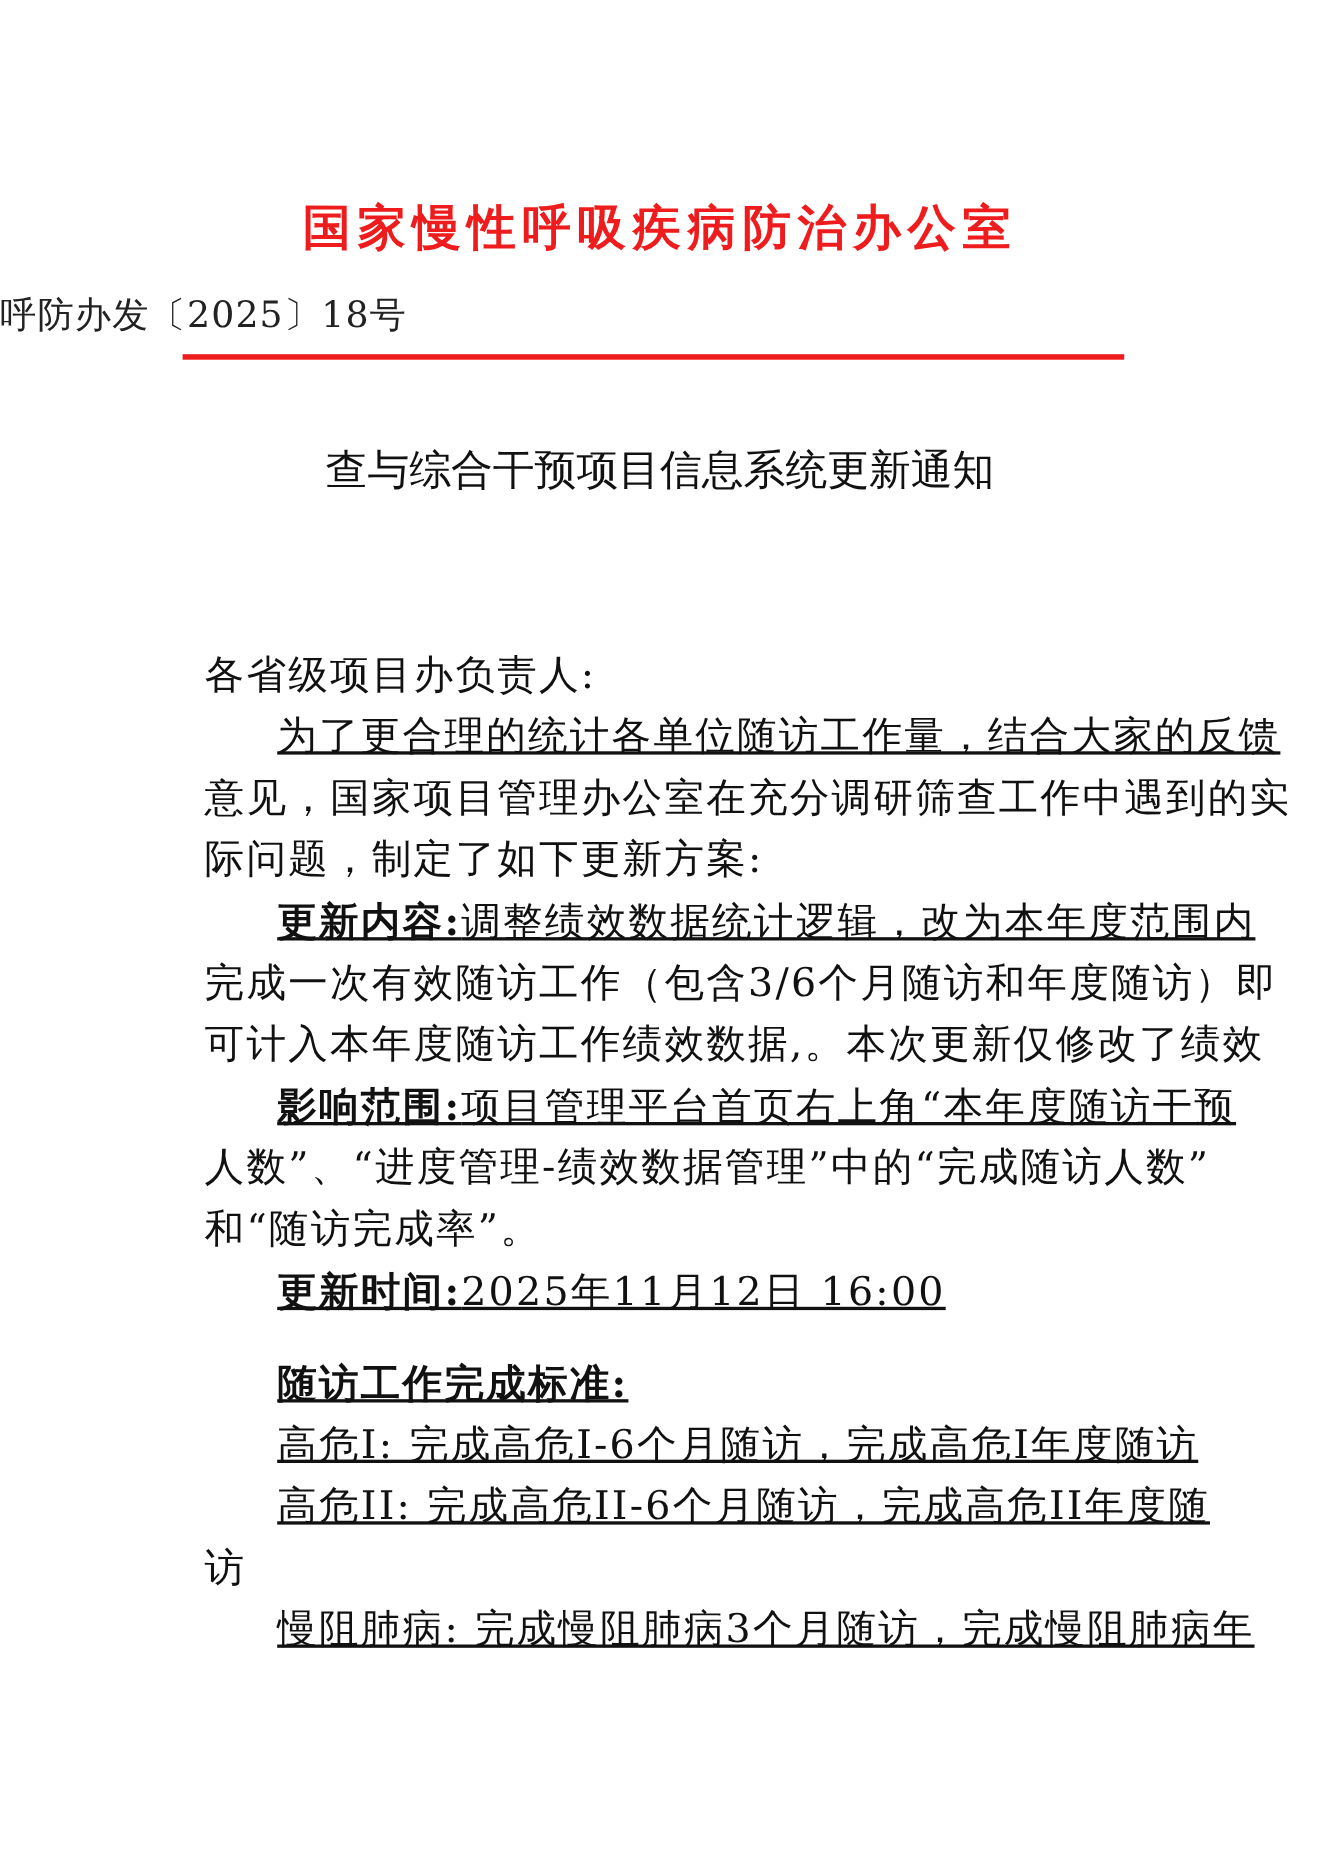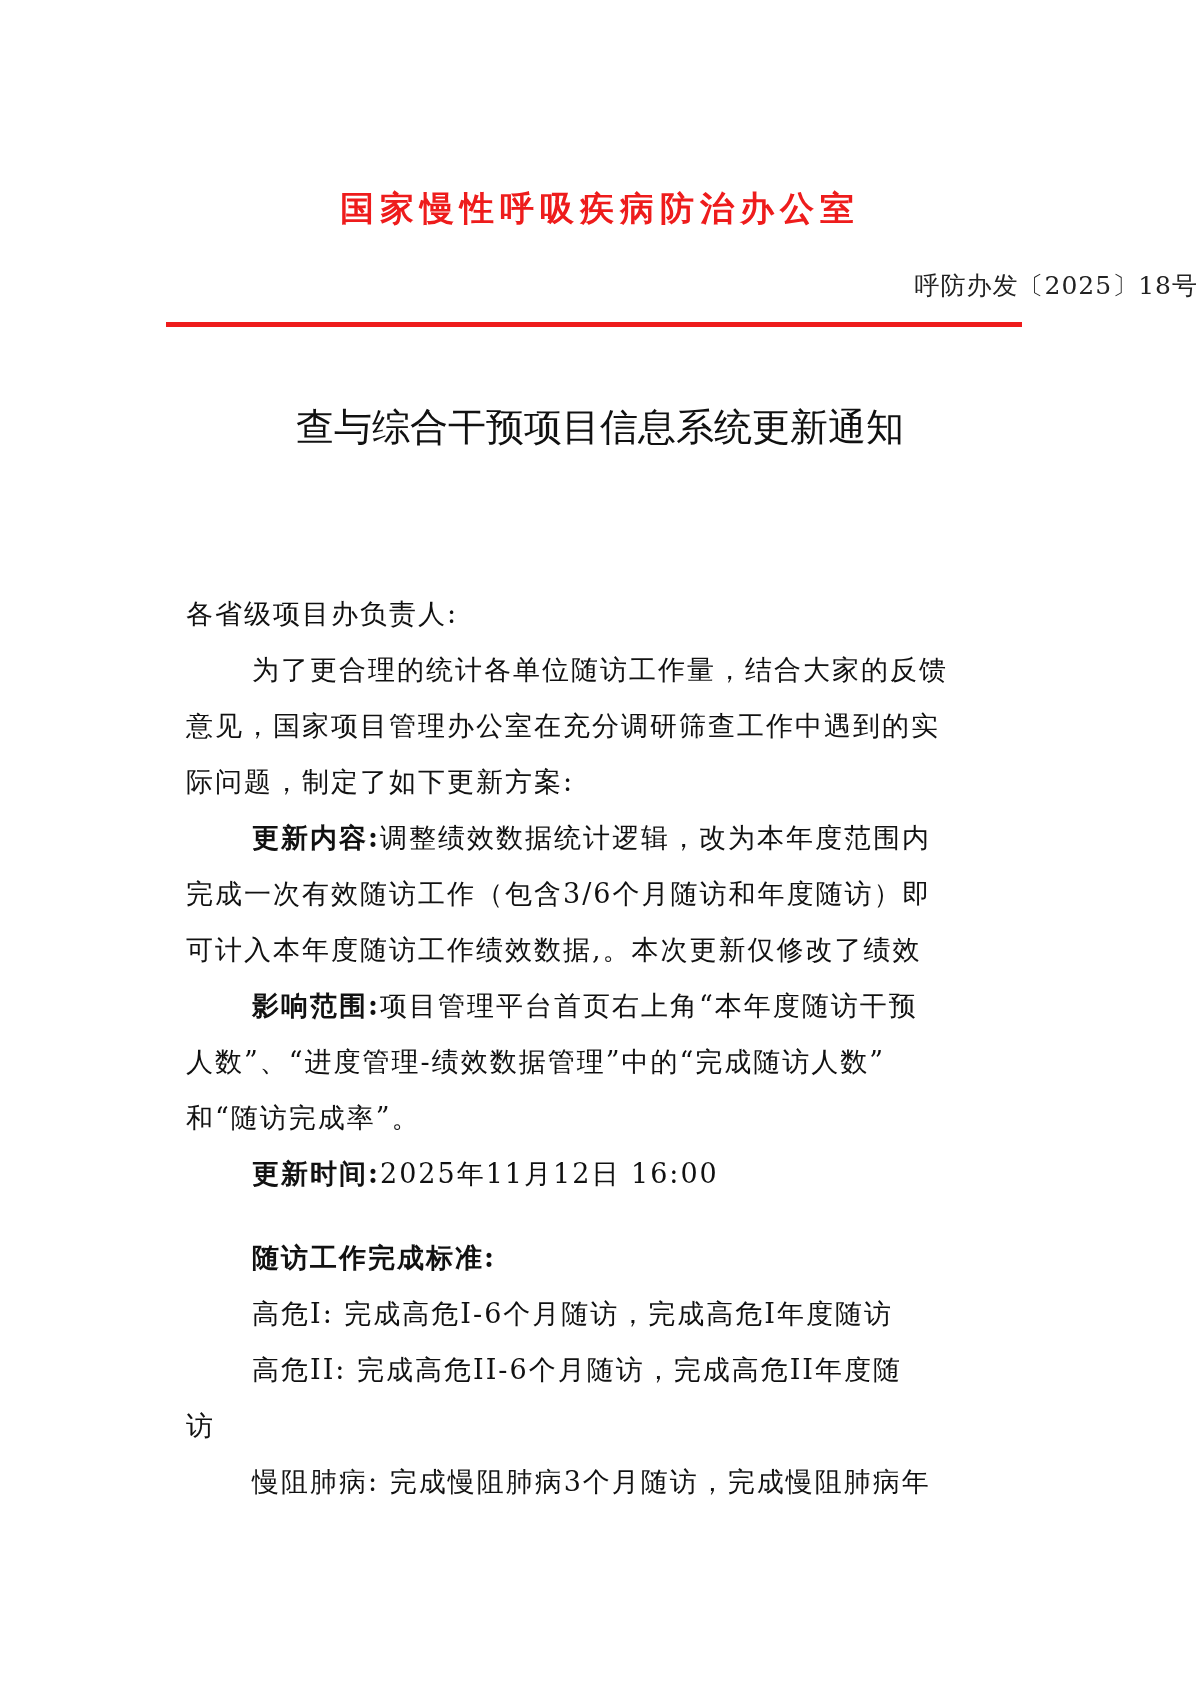--- a/index.html
+++ b/index.html
@@ -1,28 +1,28 @@
 <!DOCTYPE html>
 <html><head>
   <meta charset="utf-8">
   <style>
     html, body { margin: 0; padding: 0; background: #ffffff; }
     body { width: 1200px; height: 1698px; position: relative; overflow: hidden;
            font-family: "DejaVu Serif", "Liberation Serif", serif; color: #111; }
     .org-title { position: absolute; left: 0; width: 1200px; top: 178px; text-align: center;
                  font-family: "DejaVu Sans", "Liberation Sans", sans-serif; font-weight: bold;
-                 color: #ee1c1c; font-size: 34px; letter-spacing: 6px; line-height: 60px; }
-    .doc-number { position: absolute; left: 0; width: 1198px; top: 268px; text-align: right;
-                  font-size: 25px; line-height: 36px; letter-spacing: 1px; color: #222; }
+                 color: #ee1c1c; font-size: 44px; letter-spacing: 6px; line-height: 60px; }
+    .doc-number { position: absolute; left: 0; width: 1198px; top: 268px; text-align: left;
+                  font-size: 33px; line-height: 36px; letter-spacing: 1px; color: #222; }
     .red-rule { position: absolute; left: 166px; top: 322px; width: 856px; height: 5px; background: #ee1c1c; }
     .doc-title { position: absolute; left: 150px; width: 900px; top: 398px; text-align: center;
                  font-size: 38px; line-height: 58px; color: #111; }
-    .body { position: absolute; left: 186px; top: 586px; width: 840px; font-size: 27px; color: #111; }
+    .body { position: absolute; left: 186px; top: 586px; width: 840px; font-size: 36px; color: #111; }
     .line { height: 56px; line-height: 56px; white-space: nowrap; letter-spacing: 2px; }
-    .indent { padding-left: 66px; }
+    .indent { padding-left: 66px; text-decoration: underline; }
     .label { font-weight: bold; margin-top: 28px; }
   </style>
 </head>
 <body>
 
 <div class="org-title">国家慢性呼吸疾病防治办公室</div>
 <div class="doc-number">呼防办发〔2025〕18号</div>
 <div class="red-rule"></div>
 
 <div class="doc-title">

